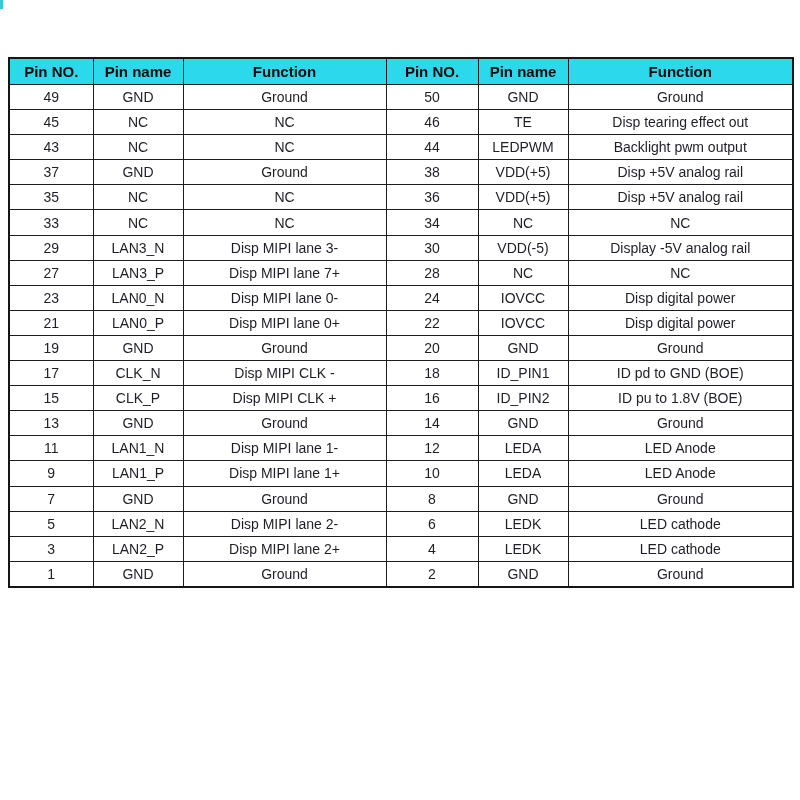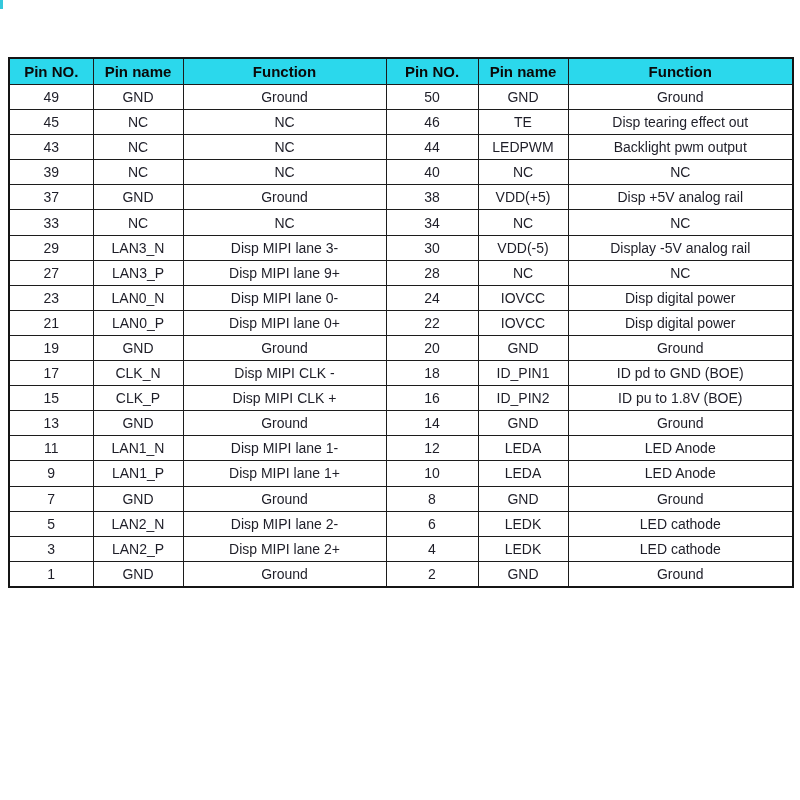--- a/index.html
+++ b/index.html
@@ -105,32 +105,32 @@
           </tr>
           <tr>
             <td>43</td>
             <td>NC</td>
             <td>NC</td>
             <td>44</td>
             <td>LEDPWM</td>
             <td>Backlight pwm output</td>
           </tr>
           <tr>
-            <td>39</td>
-            <td>NC</td>
-            <td>NC</td>
-            <td>40</td>
-            <td>NC</td>
-            <td>NC</td>
-          </tr>
-          <tr>
             <td>37</td>
             <td>GND</td>
             <td>Ground</td>
             <td>38</td>
+            <td>VDD(+5)</td>
+            <td>Disp +5V analog rail</td>
+          </tr>
+          <tr>
+            <td>35</td>
+            <td>NC</td>
+            <td>NC</td>
+            <td>36</td>
             <td>VDD(+5)</td>
             <td>Disp +5V analog rail</td>
           </tr>
           <tr>
             <td>33</td>
             <td>NC</td>
             <td>NC</td>
             <td>34</td>
             <td>NC</td>
             <td>NC</td>
@@ -139,21 +139,21 @@
             <td>29</td>
             <td>LAN3_N</td>
             <td>Disp MIPI lane 3-</td>
             <td>30</td>
             <td>VDD(-5)</td>
             <td>Display -5V analog rail</td>
           </tr>
           <tr>
             <td>27</td>
             <td>LAN3_P</td>
-            <td>Disp MIPI lane 9+</td>
+            <td>Disp MIPI lane 7+</td>
             <td>28</td>
             <td>NC</td>
             <td>NC</td>
           </tr>
           <tr>
             <td>23</td>
             <td>LAN0_N</td>
             <td>Disp MIPI lane 0-</td>
             <td>24</td>
             <td>IOVCC</td>

